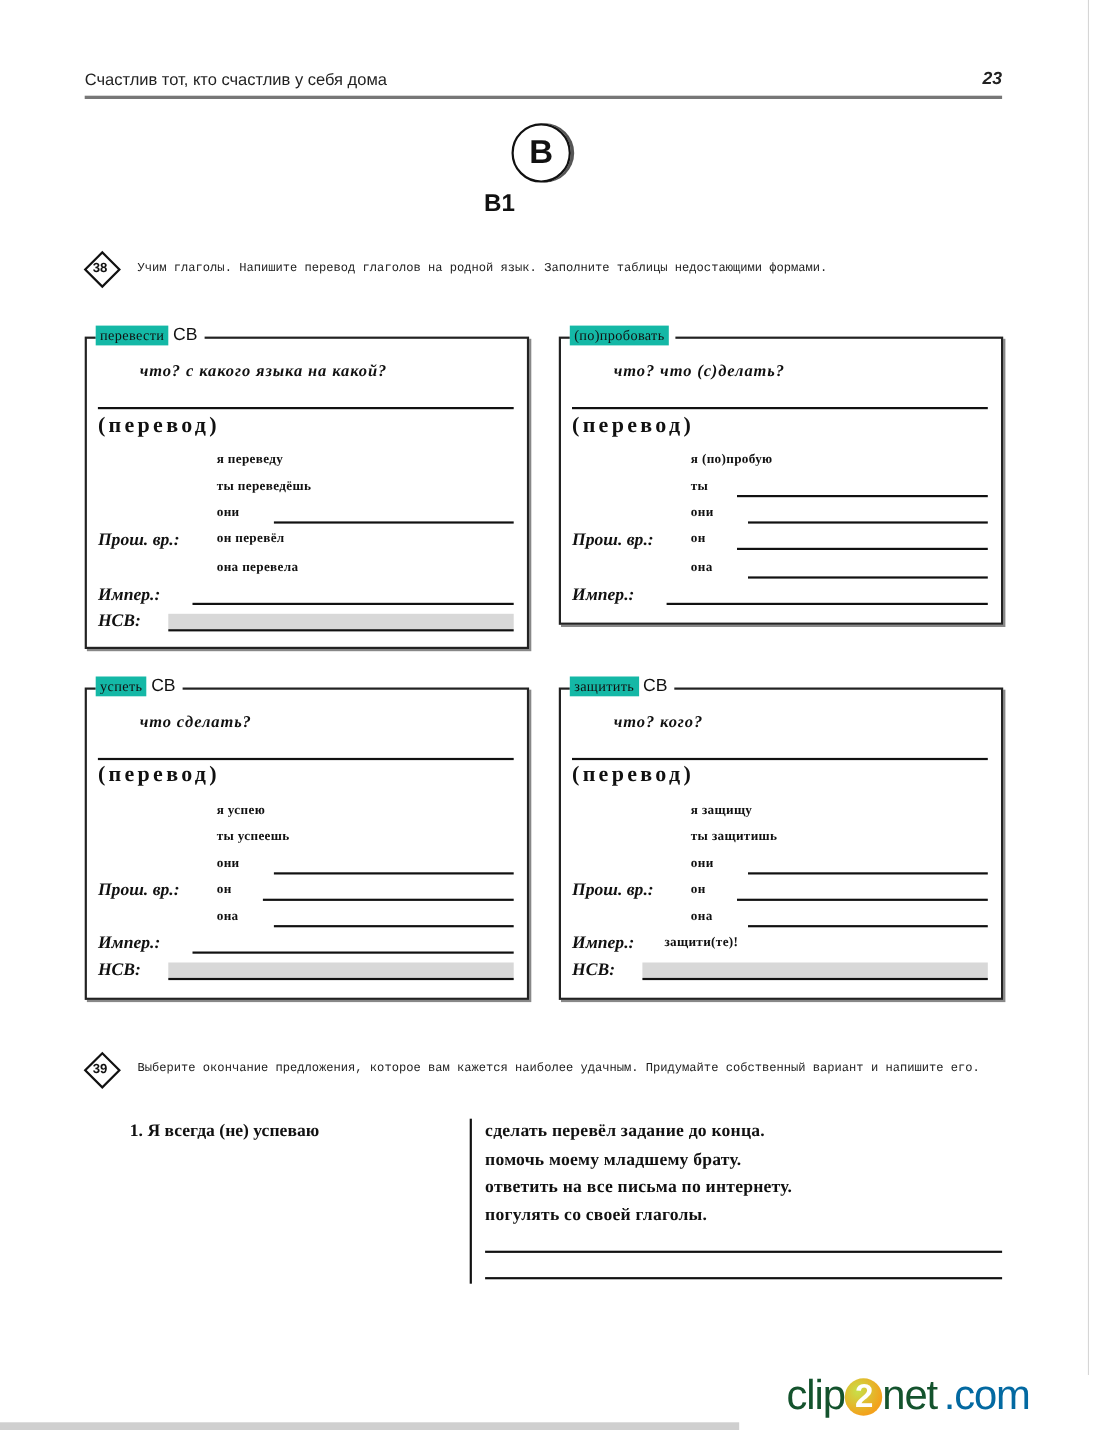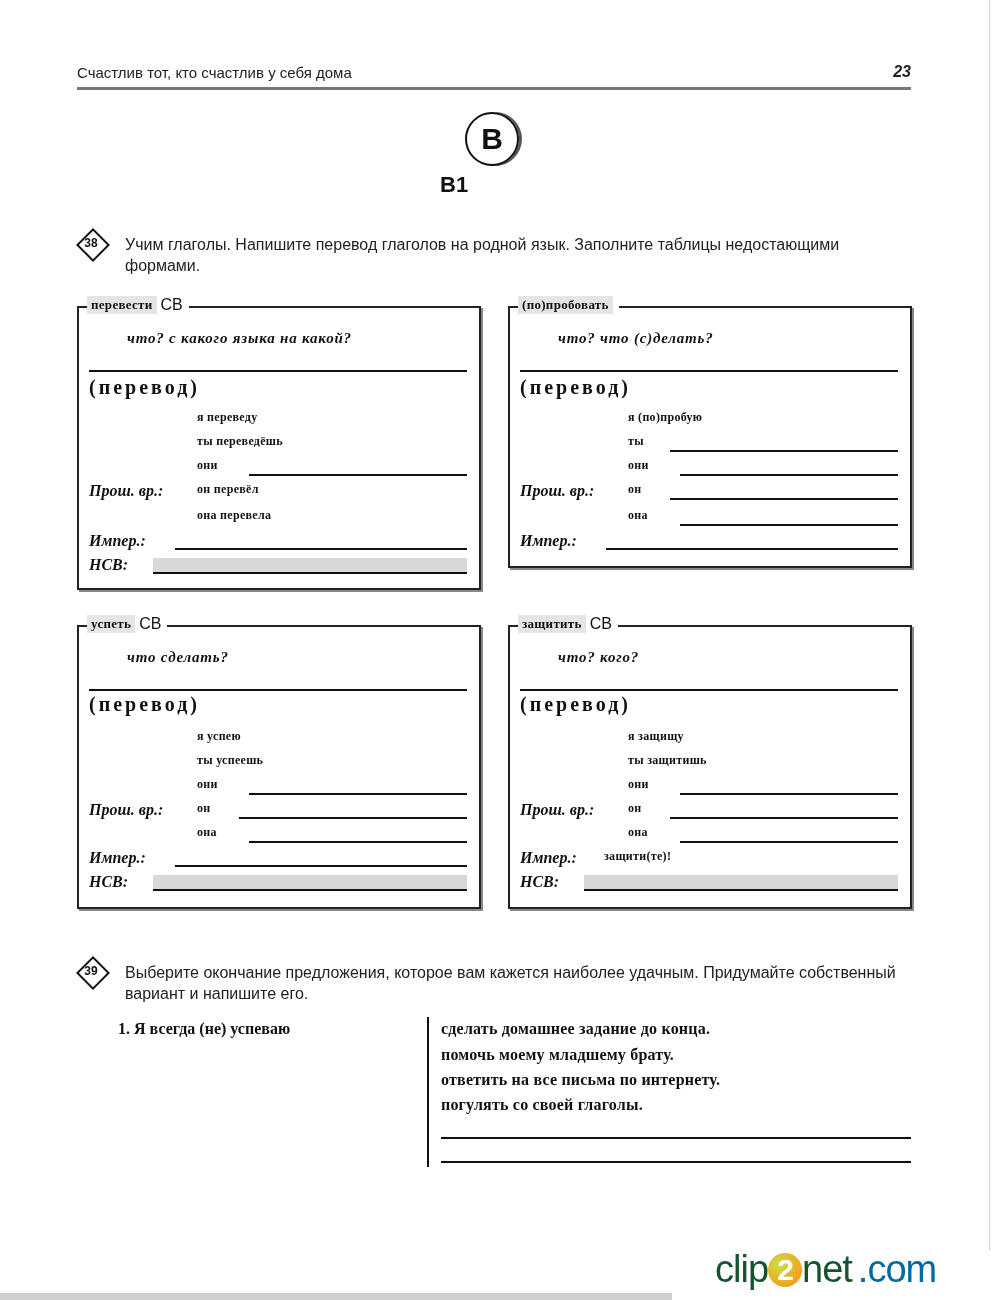--- a/index.html
+++ b/index.html
@@ -38,36 +38,36 @@
     }
     .task-num .diamond {
       position: absolute; left: 5px; top: 5px; width: 20px; height: 20px;
       border: 2px solid #111; background: #fff; transform: rotate(45deg);
     }
     .task-num .num {
       position: relative; font-family: "Liberation Sans", sans-serif;
       font-weight: bold; font-size: 12px; color: #111;
     }
     .task-text {
-      font-family: Liberation Sans, sans-serif; font-size: 16px; color: #222;
+      font-family: Liberation Mono, monospace; font-size: 11px; color: #222;
       line-height: 21px;
     }
 
     .verb-box {
       border: 2px solid #222;
       box-shadow: 2px 2px 0 #888;
       background: #fff;
     }
     .verb-tag {
       position: absolute; top: -12px; left: 8px; background: #fff;
       display: flex; align-items: center; padding-right: 6px;
     }
     .verb-tag .verb {
-      background: #e5e5e5; padding: 1px 4px;
-      font-family: "Liberation Serif", serif; font-weight: bold; font-size: 13px;
+      background: #14b8a6; padding: 1px 4px;
+      font-family: "Liberation Serif", serif; font-weight: normal; font-size: 13px;
       letter-spacing: 0.3px;
     }
     .verb-tag .aspect {
       margin-left: 4px; font-family: "Liberation Sans", sans-serif; font-size: 16px;
     }
     .gov {
       position: absolute; font-style: italic; font-weight: bold; font-size: 15px; letter-spacing: 0.8px;
     }
     .trans-line { position: absolute; height: 2px; background: #111; }
     .trans-label {
@@ -217,21 +217,21 @@
 </div>
 
 <div class="abs task-num" style="left:76px; top:956px;">
   <div class="diamond"></div>
   <span class="num">39</span>
 </div>
 <div class="abs task-text" style="left:125px; top:962px; width:790px;">Выберите окончание предложения, которое вам кажется наиболее удачным. Придумайте собственный вариант и напишите его.</div>
 
 <div class="abs sentence-stem">1. Я всегда (не) успеваю</div>
 <div class="abs vbar"></div>
-<div class="abs option" style="top:1020px;">сделать домашнее задание до конца.</div>
+<div class="abs option" style="top:1020px;">сделать перевёл задание до конца.</div>
 <div class="abs option" style="top:1046px;">помочь моему младшему брату.</div>
 <div class="abs option" style="top:1071px;">ответить на все письма по интернету.</div>
 <div class="abs option" style="top:1096px;">погулять со своей глаголы.</div>
 <div class="abs answer-line" style="top:1137px;"></div>
 <div class="abs answer-line" style="top:1161px;"></div>
 
 <div class="abs watermark">
   <span class="w1">clip</span>
   <span class="w2">2</span>
   <span class="w1">net</span>

